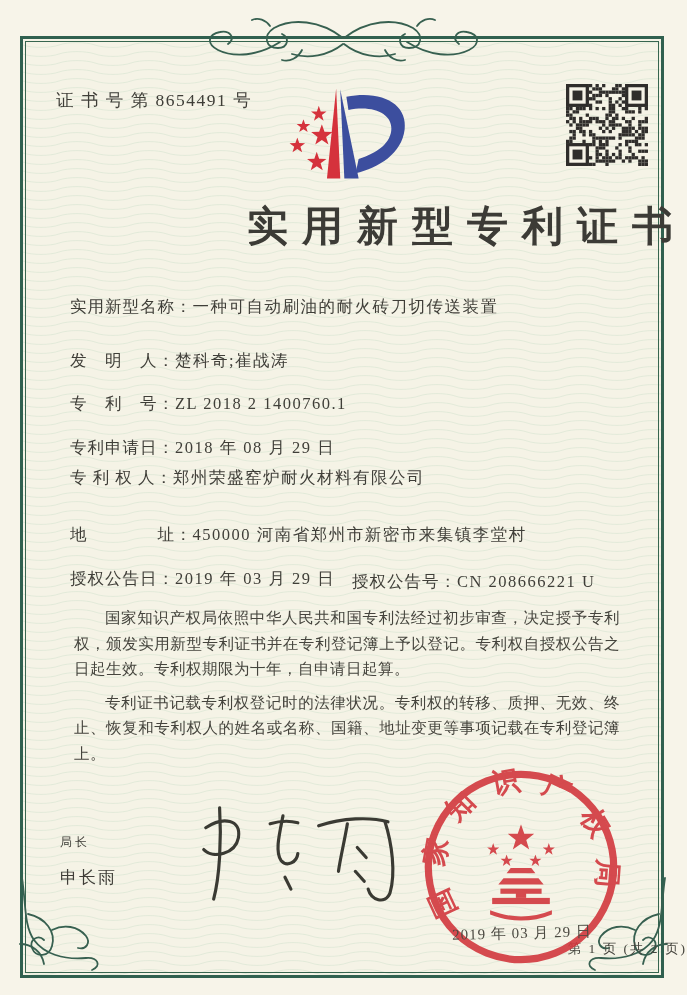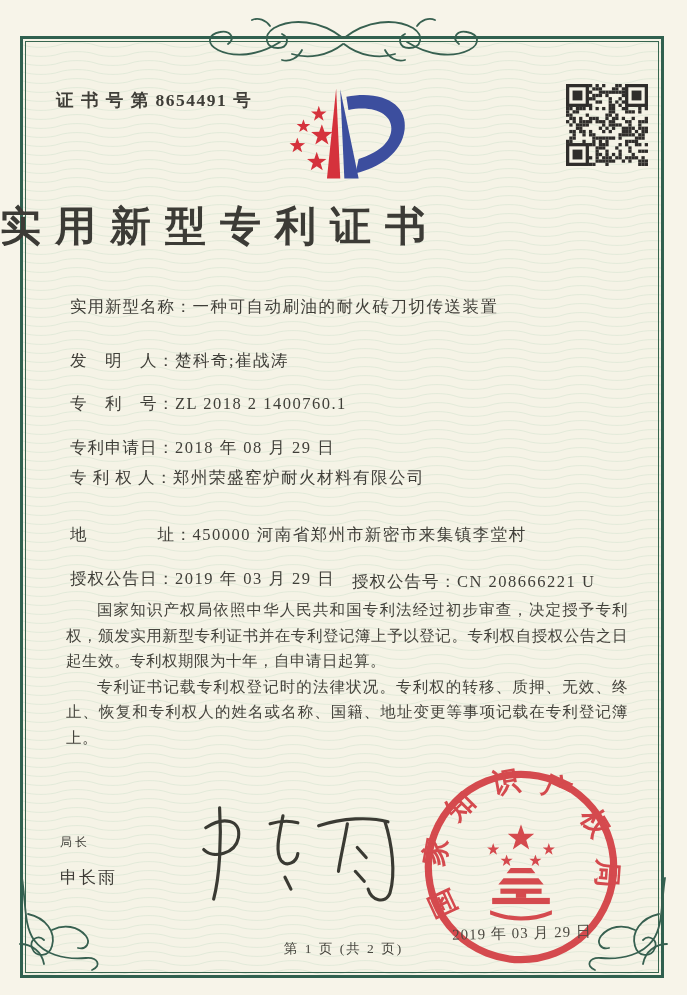--- a/index.html
+++ b/index.html
@@ -3,37 +3,37 @@
 <meta charset="utf-8">
 <style>
   html,body{margin:0;padding:0;}
   body{width:687px;height:995px;background:#f8f5ea;font-family:"Liberation Serif","DejaVu Serif",serif;color:#3f3e38;overflow:hidden;}
   .page{position:relative;width:687px;height:995px;background:#f7f4e9;}
   .frame{position:absolute;left:20px;top:36px;width:638px;height:936px;border:3px solid #30604f;background:#f5f3e6;}
   .frame-inner{position:absolute;left:2px;top:2px;right:2px;bottom:2px;border:1px solid #37654f;}
   .waves{position:absolute;left:0;top:0;width:100%;height:100%;}
   .waves path{stroke:#dde7d6;fill:none;stroke-width:0.8;}
   .abs{position:absolute;}
-  .cert-no{left:56px;top:88px;font-size:17.5px;letter-spacing:1.5px;z-index:2;font-weight:bold;}
+  .cert-no{left:56px;top:88px;font-size:17.5px;letter-spacing:1.5px;z-index:2;}
   .logo{left:283px;top:76px;width:138px;height:118px;z-index:2;}
   .qr{left:566px;top:84px;width:82px;height:82px;z-index:2;}
-  .title{left:0;top:199px;width:100%;text-align:left;font-size:41px;font-weight:600;letter-spacing:14px;color:#3c3b36;z-index:2;}
+  .title{left:0;top:199px;width:100%;text-align:right;font-size:41px;font-weight:600;letter-spacing:14px;color:#3c3b36;z-index:2;}
   .field-row{left:70px;width:560px;font-size:16.5px;letter-spacing:1px;z-index:2;white-space:nowrap;}
   .flabel{letter-spacing:1px;text-align:center;}
   .fvalue{letter-spacing:1.5px;font-family:Liberation Serif, serif;}
   .fpair2{position:absolute;left:282px;top:3px;}
   .paras{left:66px;top:597px;width:562px;font-size:15.5px;line-height:25.5px;text-align:justify;color:#45443d;letter-spacing:0.5px;z-index:2;}
-  .paras p{margin:0;text-indent:2em;}
+  .paras p{margin:8px;text-indent:2em;}
   .sig-title{left:60px;top:834px;font-size:12px;letter-spacing:3px;z-index:2;}
   .sig-name{left:60px;top:866px;font-size:17px;letter-spacing:2px;z-index:2;}
   .signature{left:168px;top:800px;width:228px;height:104px;z-index:2;}
   .signature path{stroke:#3a3a33;stroke-width:3.2;fill:none;stroke-linecap:round;}
   .seal{left:418px;top:764px;width:206px;height:206px;z-index:3;opacity:0.9;}
   .seal-date{left:424px;top:924px;width:196px;text-align:center;font-size:15px;color:#4c4a42;letter-spacing:1px;z-index:4;transform:rotate(-1.5deg);}
-  .footer{left:0;top:940px;width:100%;text-align:center;font-size:13.5px;letter-spacing:2px;color:#47463f;z-index:2;}
+  .footer{left:0;top:940px;width:100%;text-align:right;font-size:13.5px;letter-spacing:2px;color:#47463f;z-index:2;}
   .ornament path{stroke:#376050;fill:none;stroke-width:1.8;stroke-linecap:round;}
   .top-orn{left:170px;top:12px;width:347px;height:56px;z-index:2;}
   .corner-bl{left:12px;top:874px;width:92px;height:100px;z-index:2;}
   .corner-br{left:583px;top:874px;width:92px;height:100px;z-index:2;}
 </style>
 </head>
 <body>
 
 <div class="page">
 

